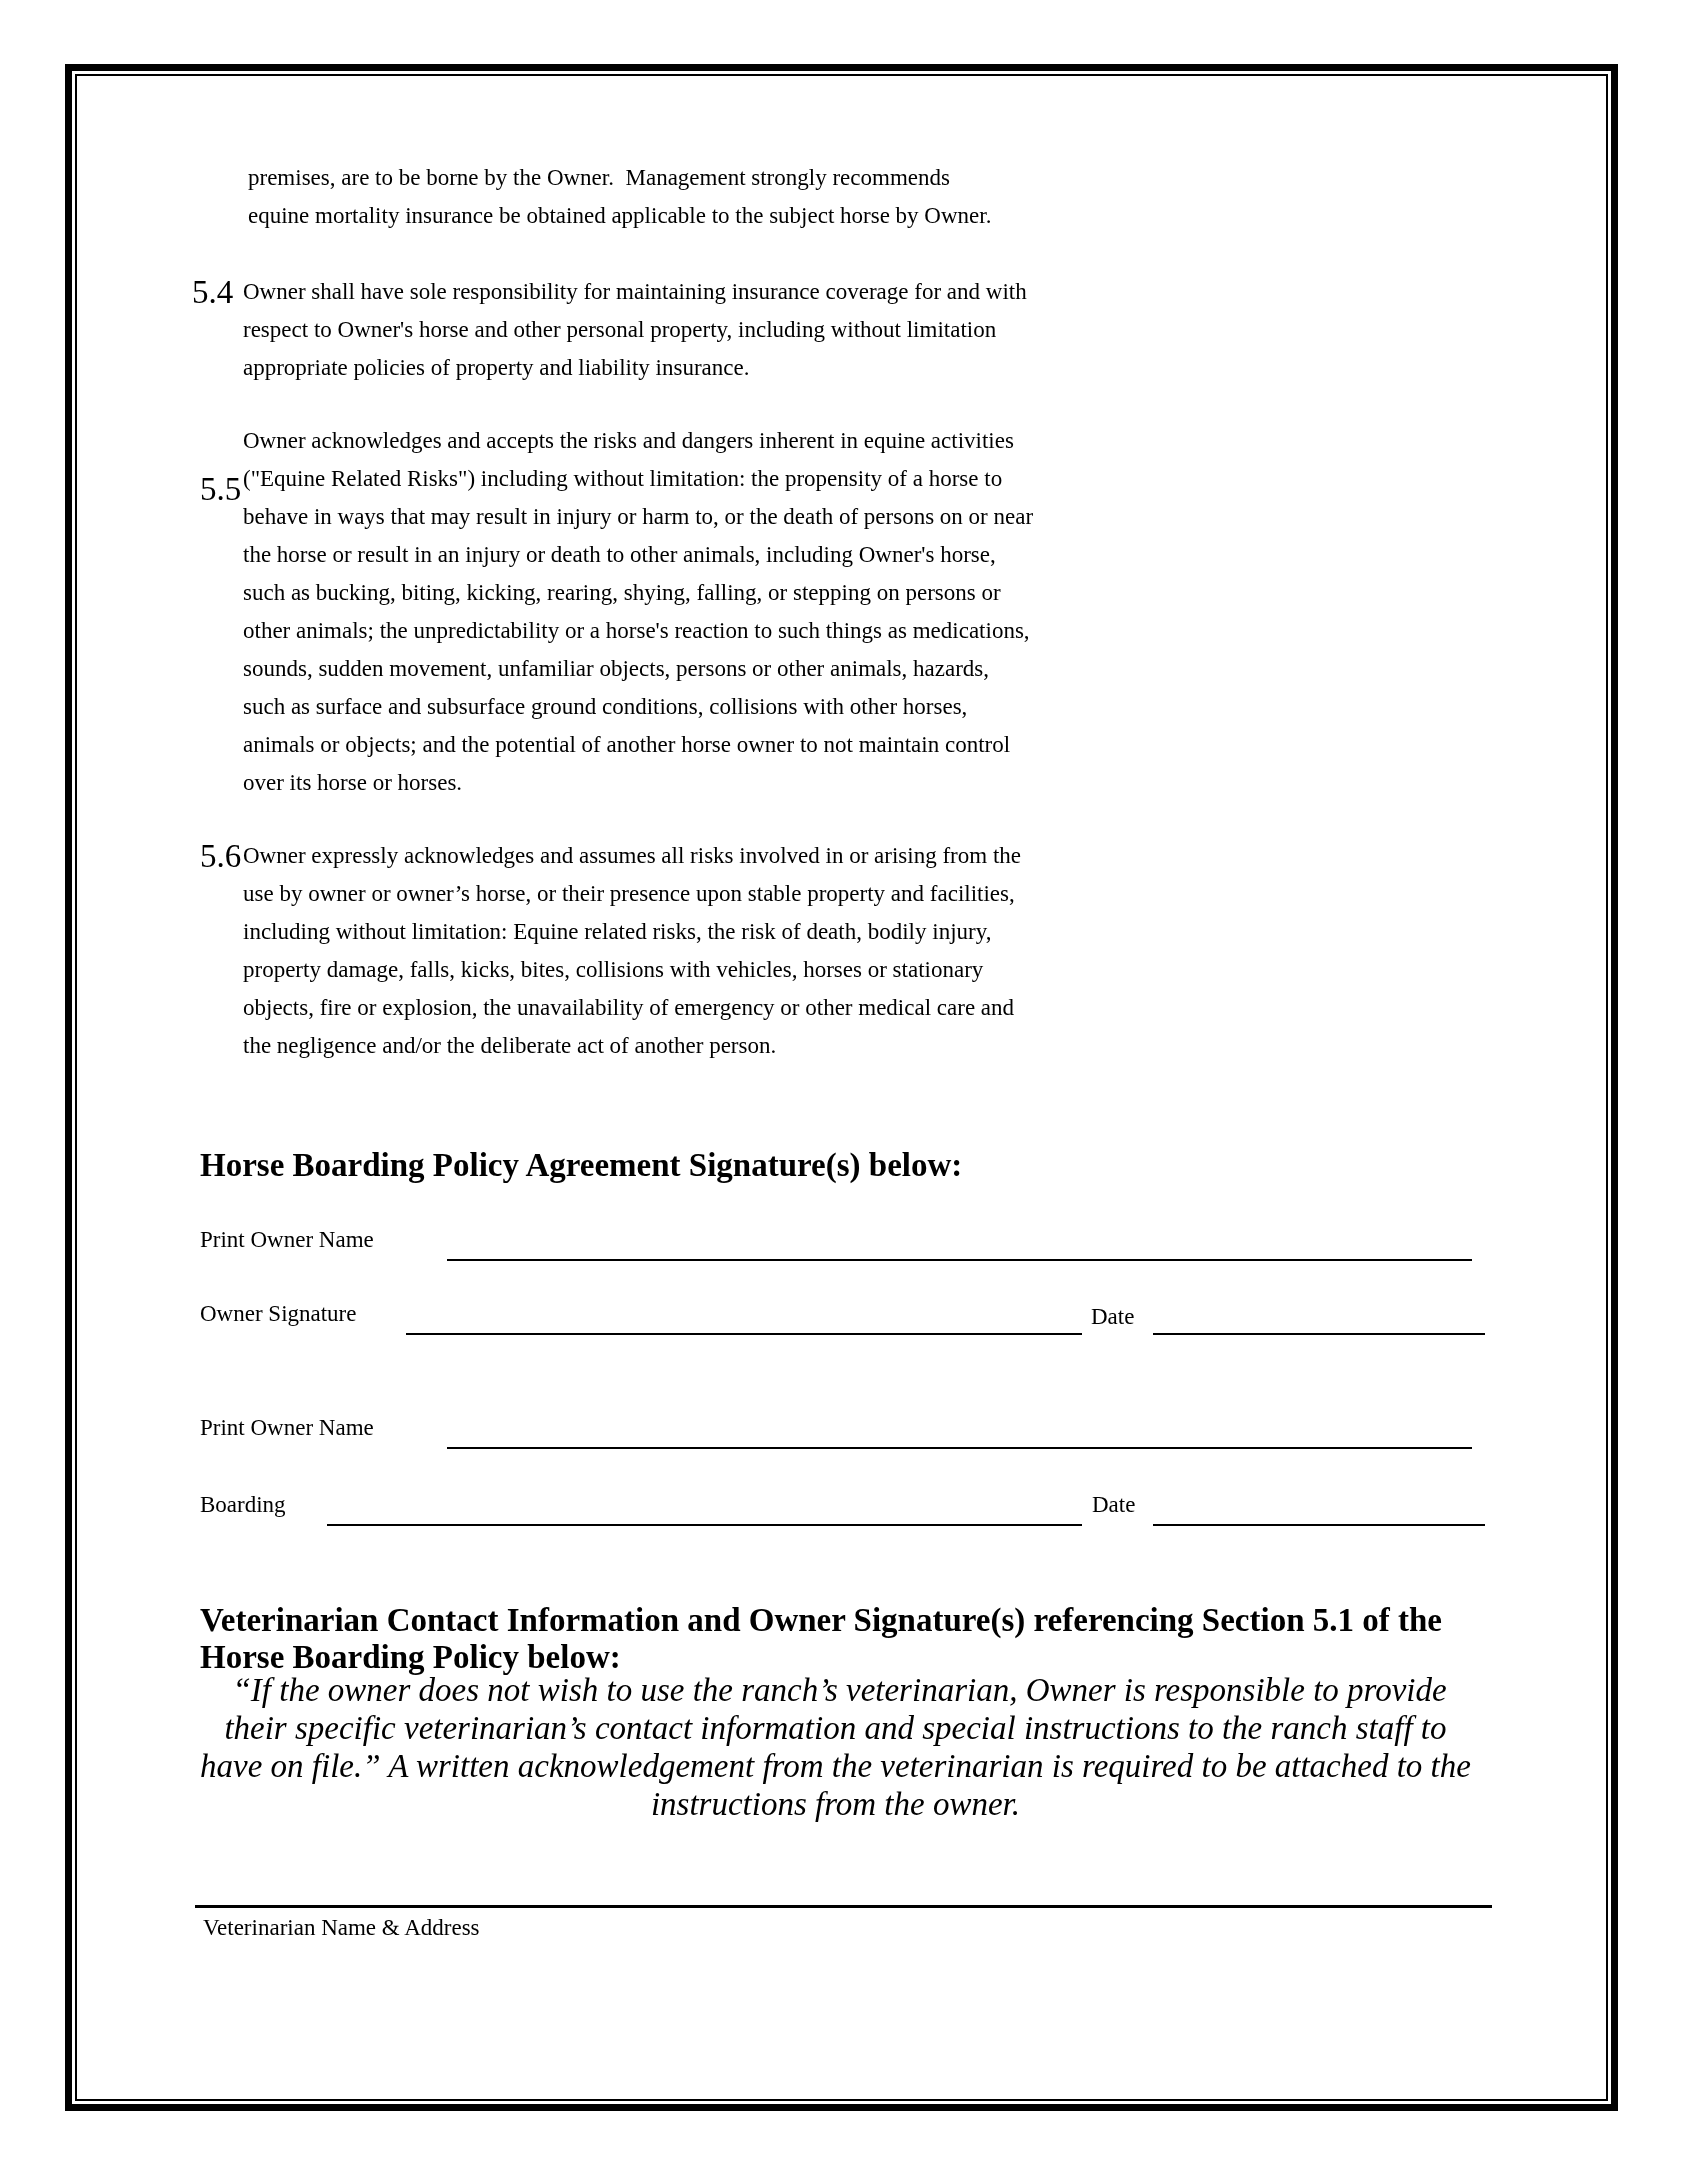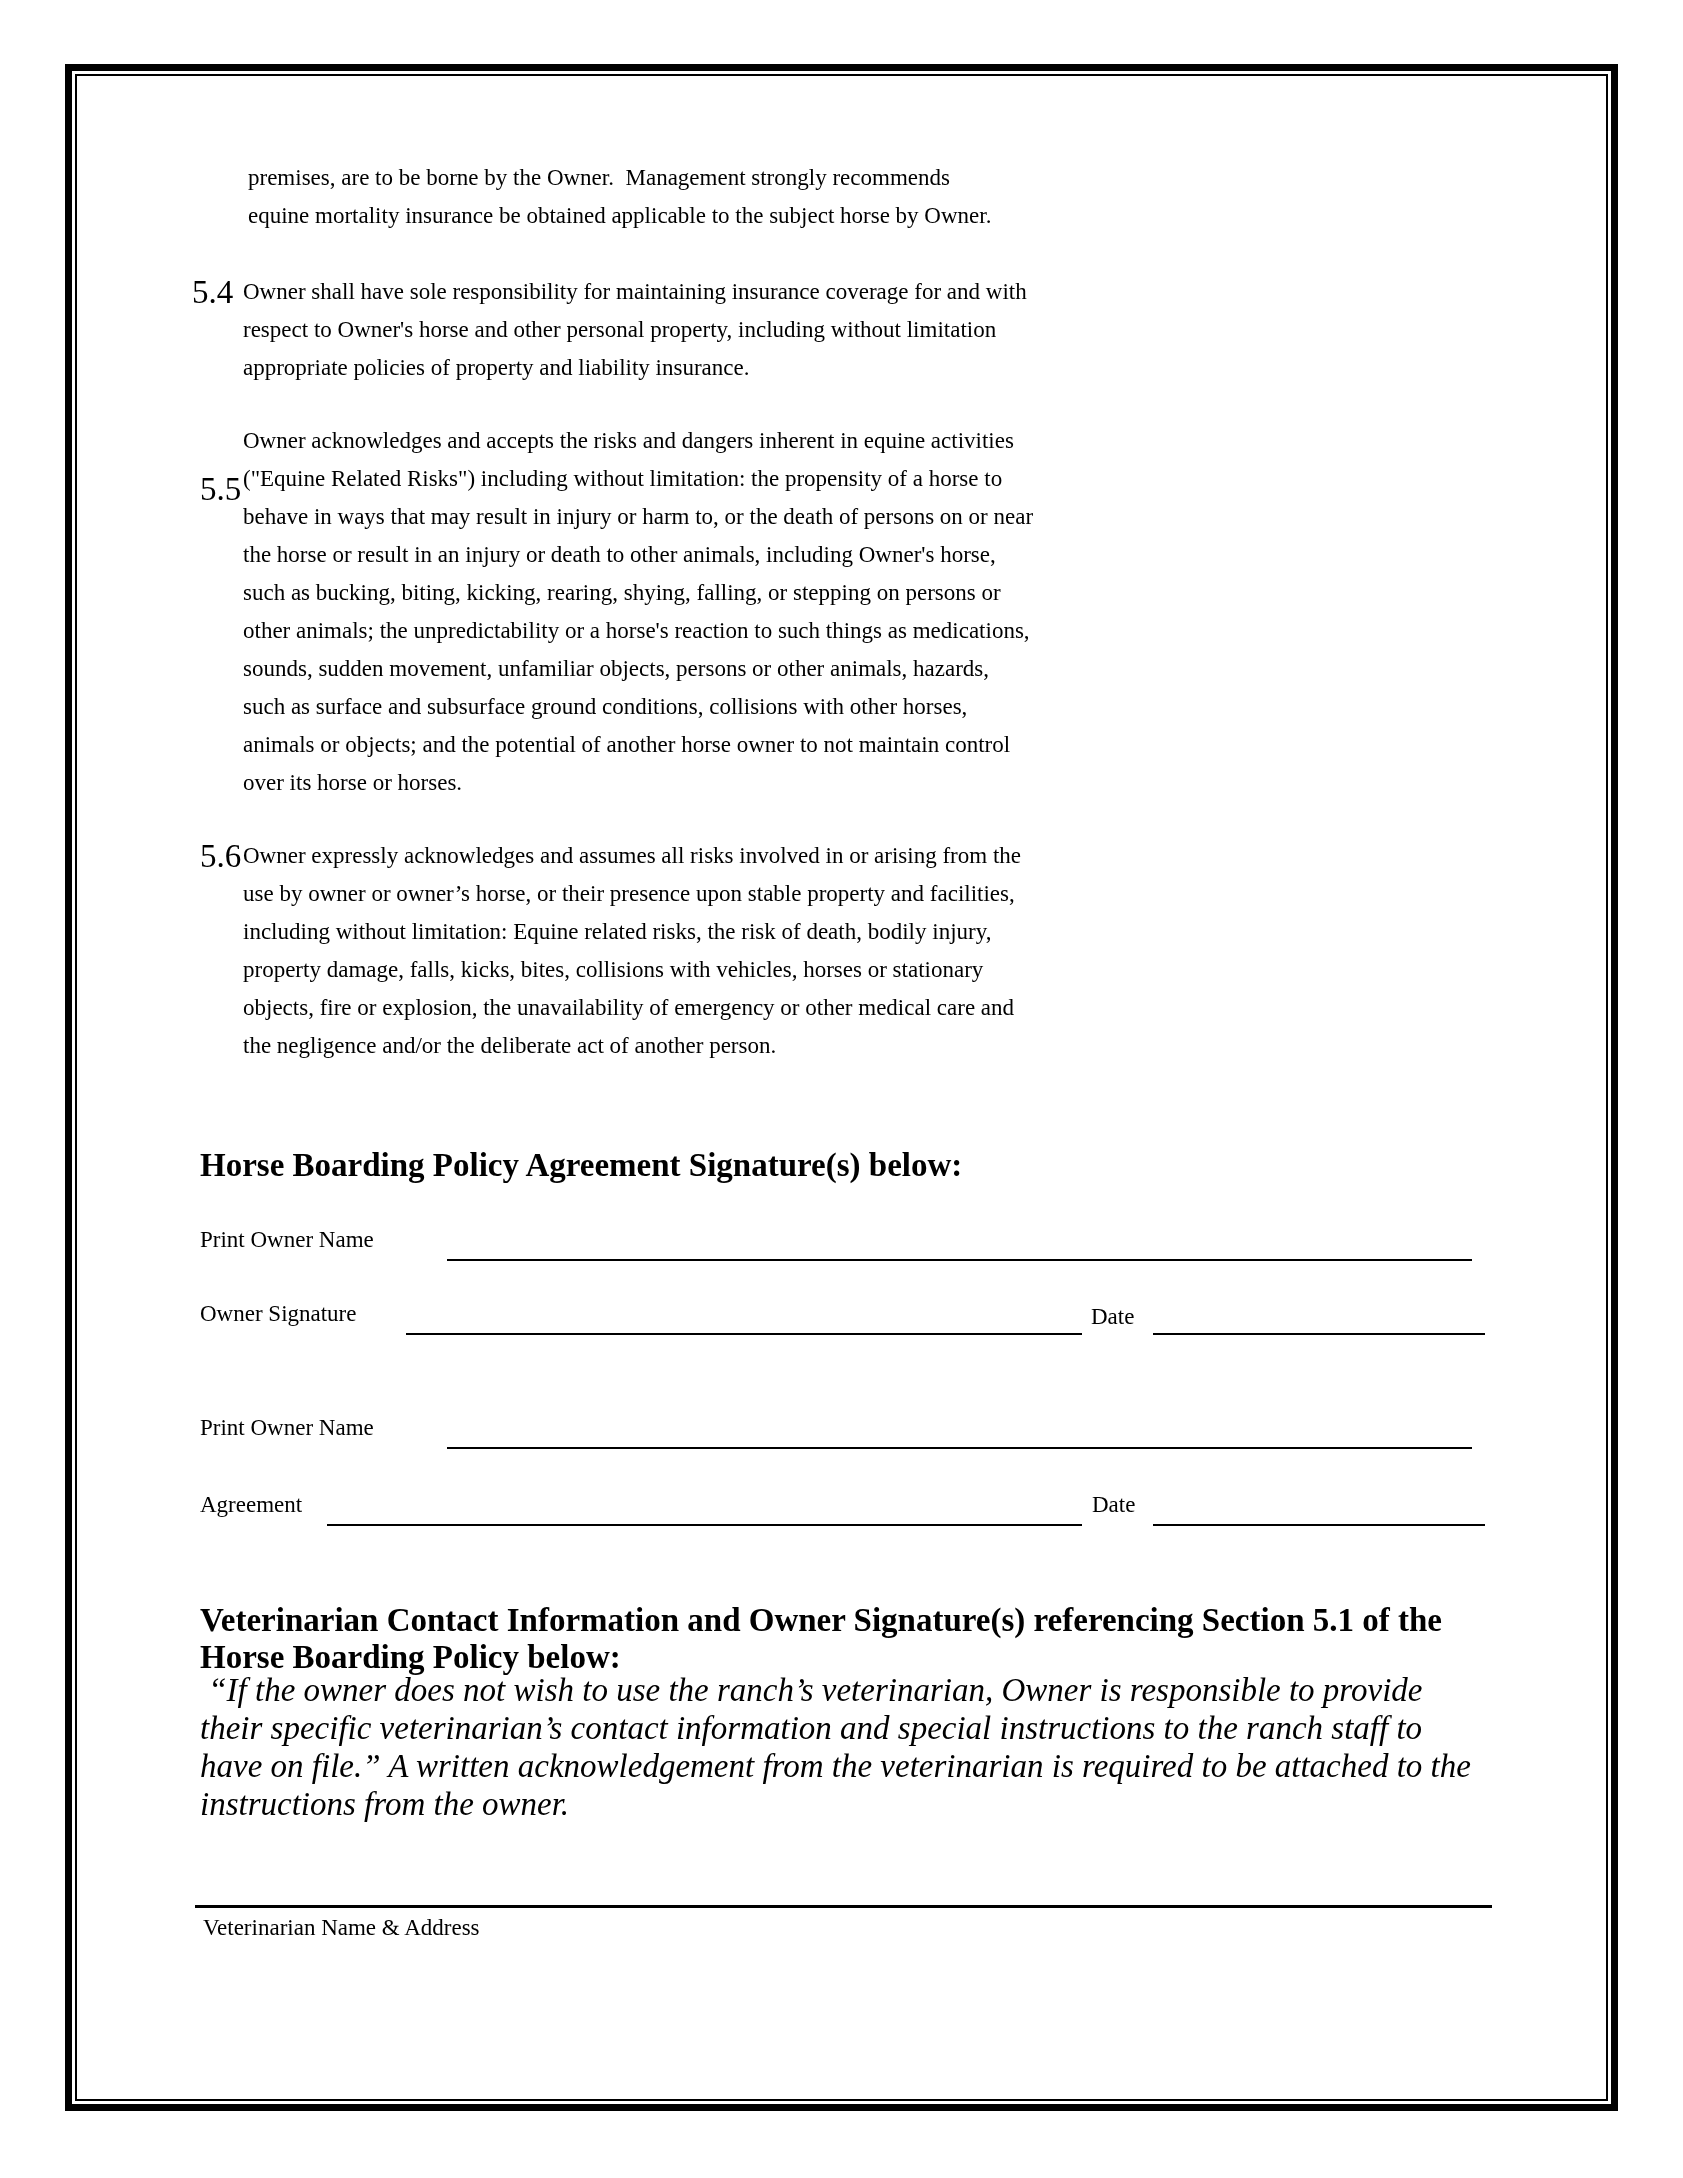--- a/index.html
+++ b/index.html
@@ -49,20 +49,21 @@
     white-space: nowrap;
   }
   .heading-tight {
     line-height: 37px;
   }
   .italic-note {
     font-size: 33px;
     line-height: 38px;
     font-style: italic;
     white-space: nowrap;
+    text-align: center;
   }
   .fill-line {
     position: absolute;
     border-bottom: 2px solid #000;
     height: 0;
   }
   .rule {
     position: absolute;
     background: #000;
     height: 3px;
@@ -92,21 +93,21 @@
 <div class="fill-line" style="left:447px; top:1259px; width:1025px;"></div>
 
 <span class="abs body-text" style="left:200px; top:1295px;">Owner Signature</span>
 <div class="fill-line" style="left:406px; top:1333px; width:676px;"></div>
 <span class="abs body-text" style="left:1091px; top:1298px;">Date</span>
 <div class="fill-line" style="left:1153px; top:1333px; width:332px;"></div>
 
 <span class="abs body-text" style="left:200px; top:1409px;">Print Owner Name</span>
 <div class="fill-line" style="left:447px; top:1447px; width:1025px;"></div>
 
-<span class="abs body-text" style="left:200px; top:1486px;">Agreement</span>
+<span class="abs body-text" style="left:200px; top:1486px;">Boarding</span>
 <div class="fill-line" style="left:327px; top:1524px; width:755px;"></div>
 <span class="abs body-text" style="left:1092px; top:1486px;">Date</span>
 <div class="fill-line" style="left:1153px; top:1524px; width:332px;"></div>
 
 <div class="abs heading heading-tight" style="left:200px; top:1602px;">Veterinarian Contact Information and Owner Signature(s) referencing Section 5.1 of the<br>Horse Boarding Policy below:</div>
 
 <div class="abs italic-note" style="left:200px; top:1671px;">&nbsp;“If the owner does not wish to use the ranch’s veterinarian, Owner is responsible to provide<br>their specific veterinarian’s contact information and special instructions to the ranch staff to<br>have on file.” A written acknowledgement from the veterinarian is required to be attached to the<br>instructions from the owner.</div>
 
 <div class="rule" style="left:195px; top:1905px; width:1297px;"></div>
 <div class="abs body-text" style="left:203px; top:1909px;">Veterinarian Name &amp; Address</div>

